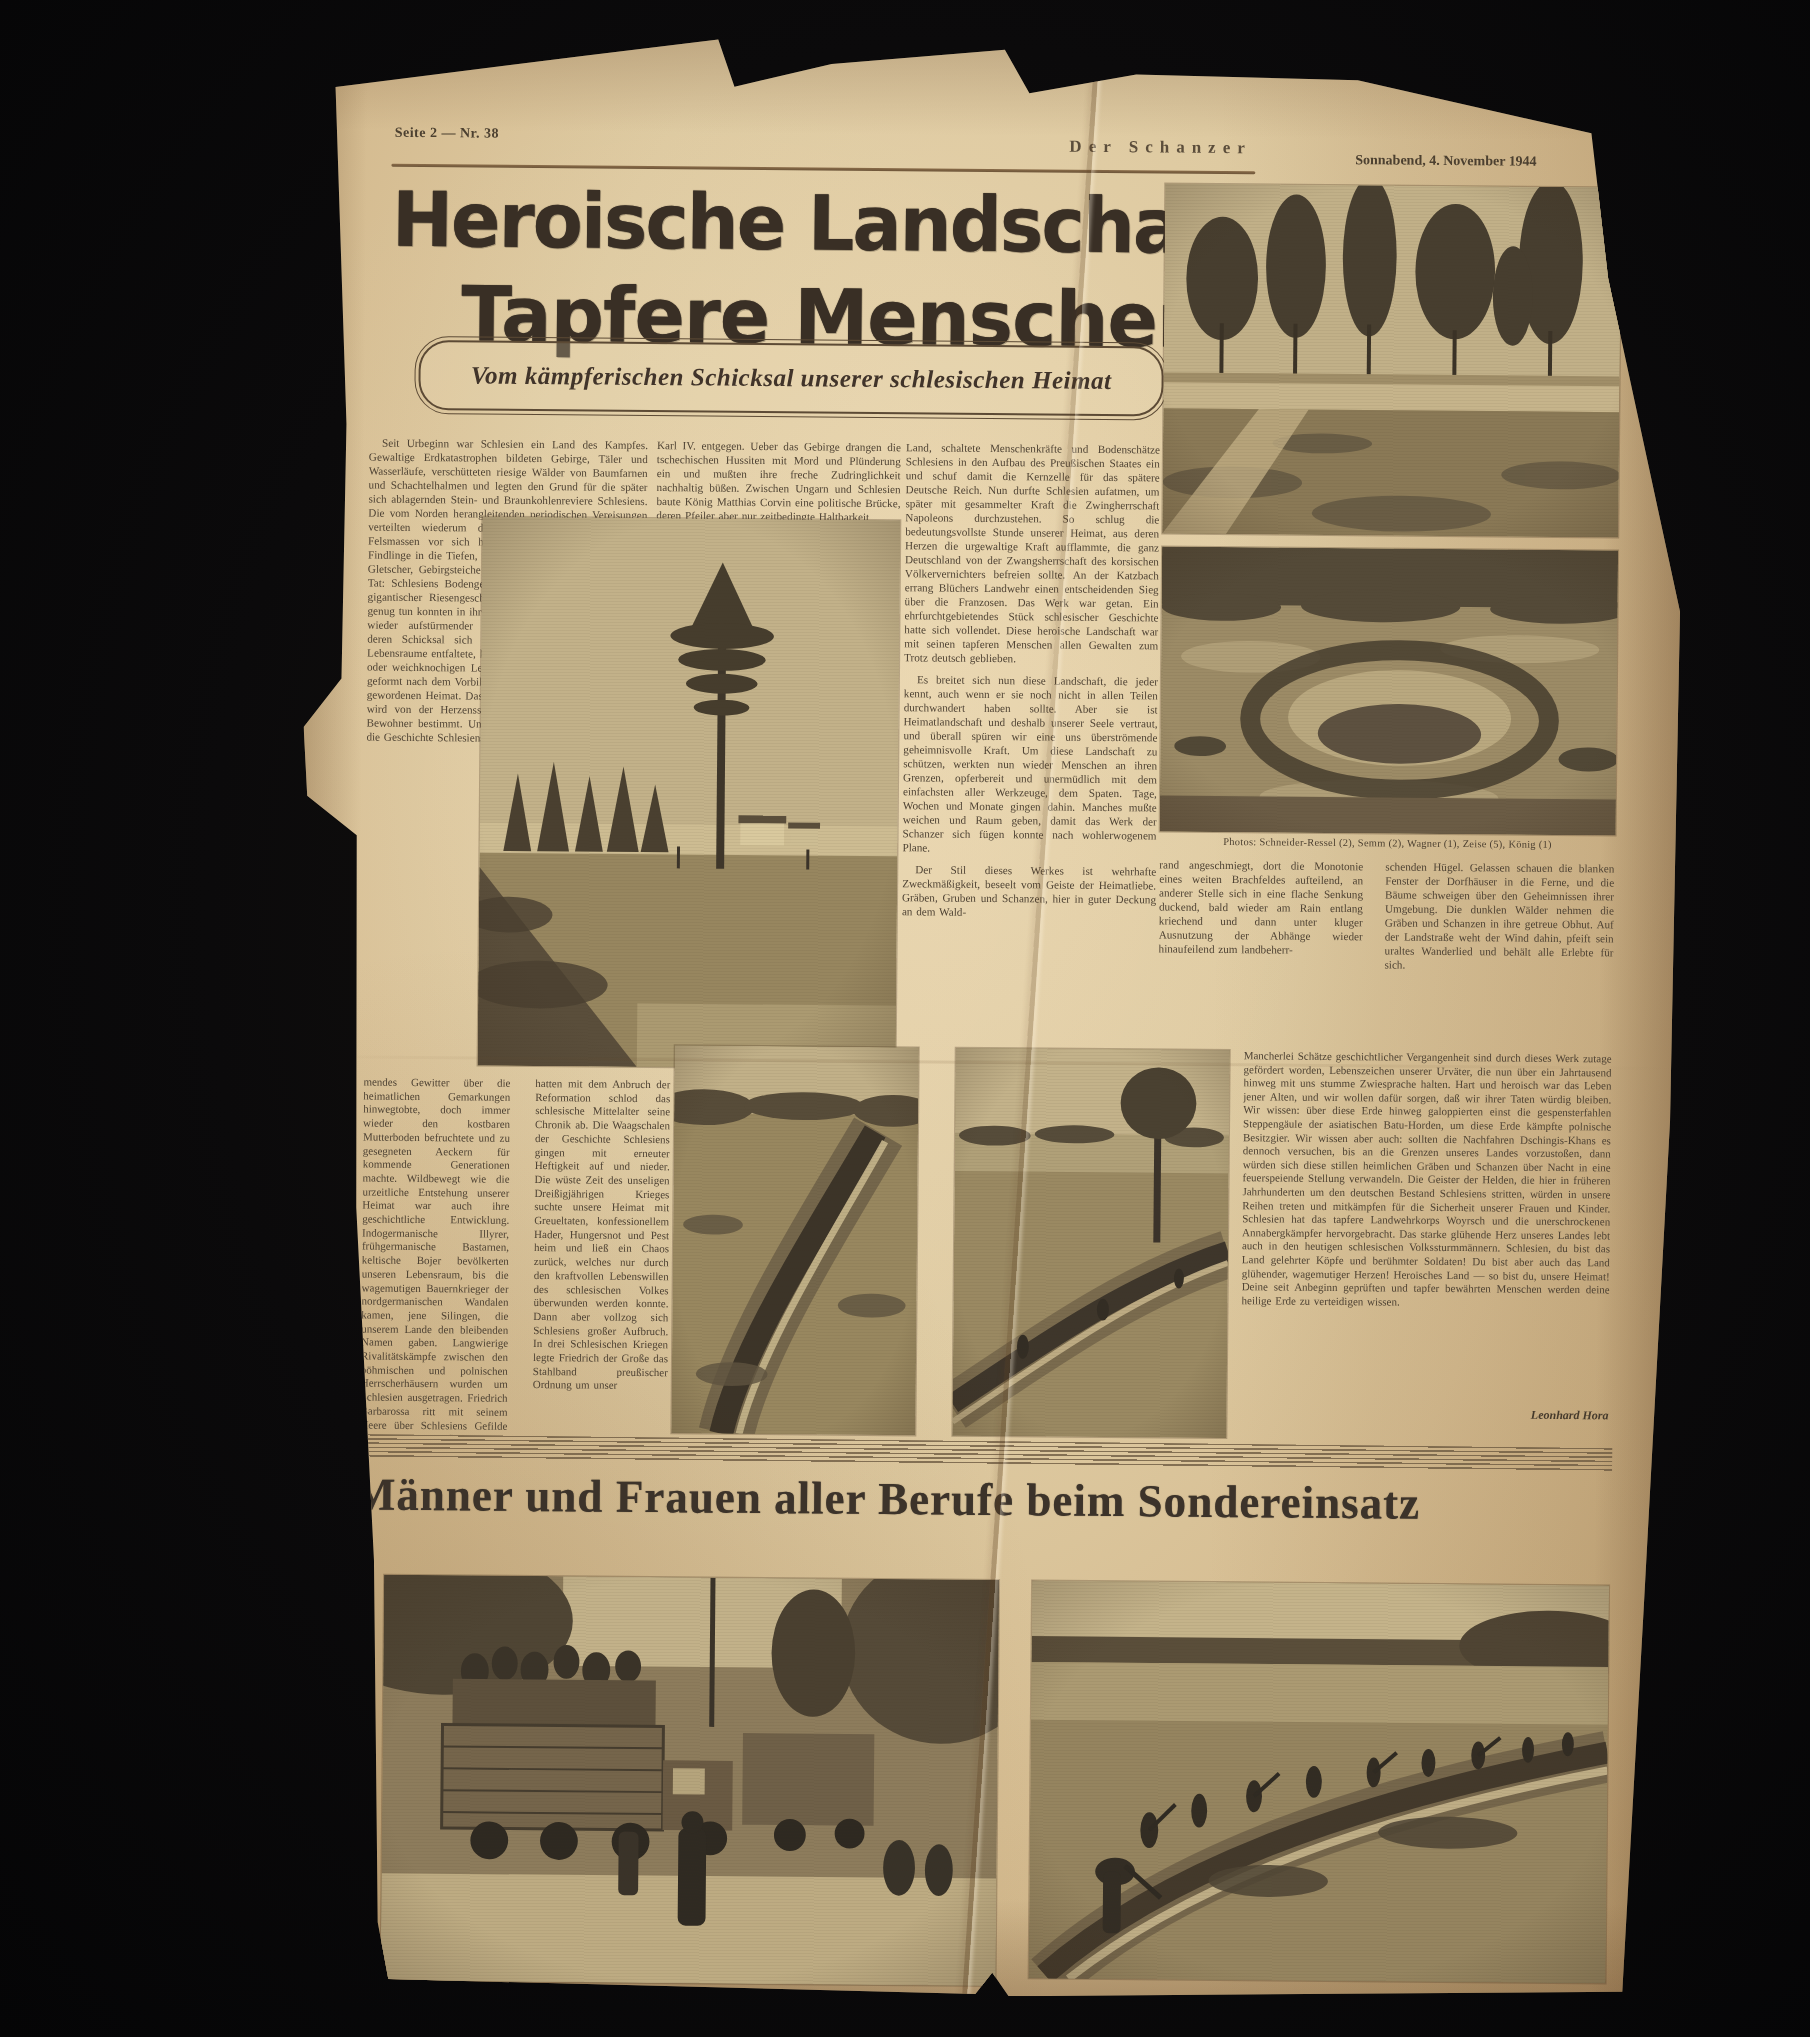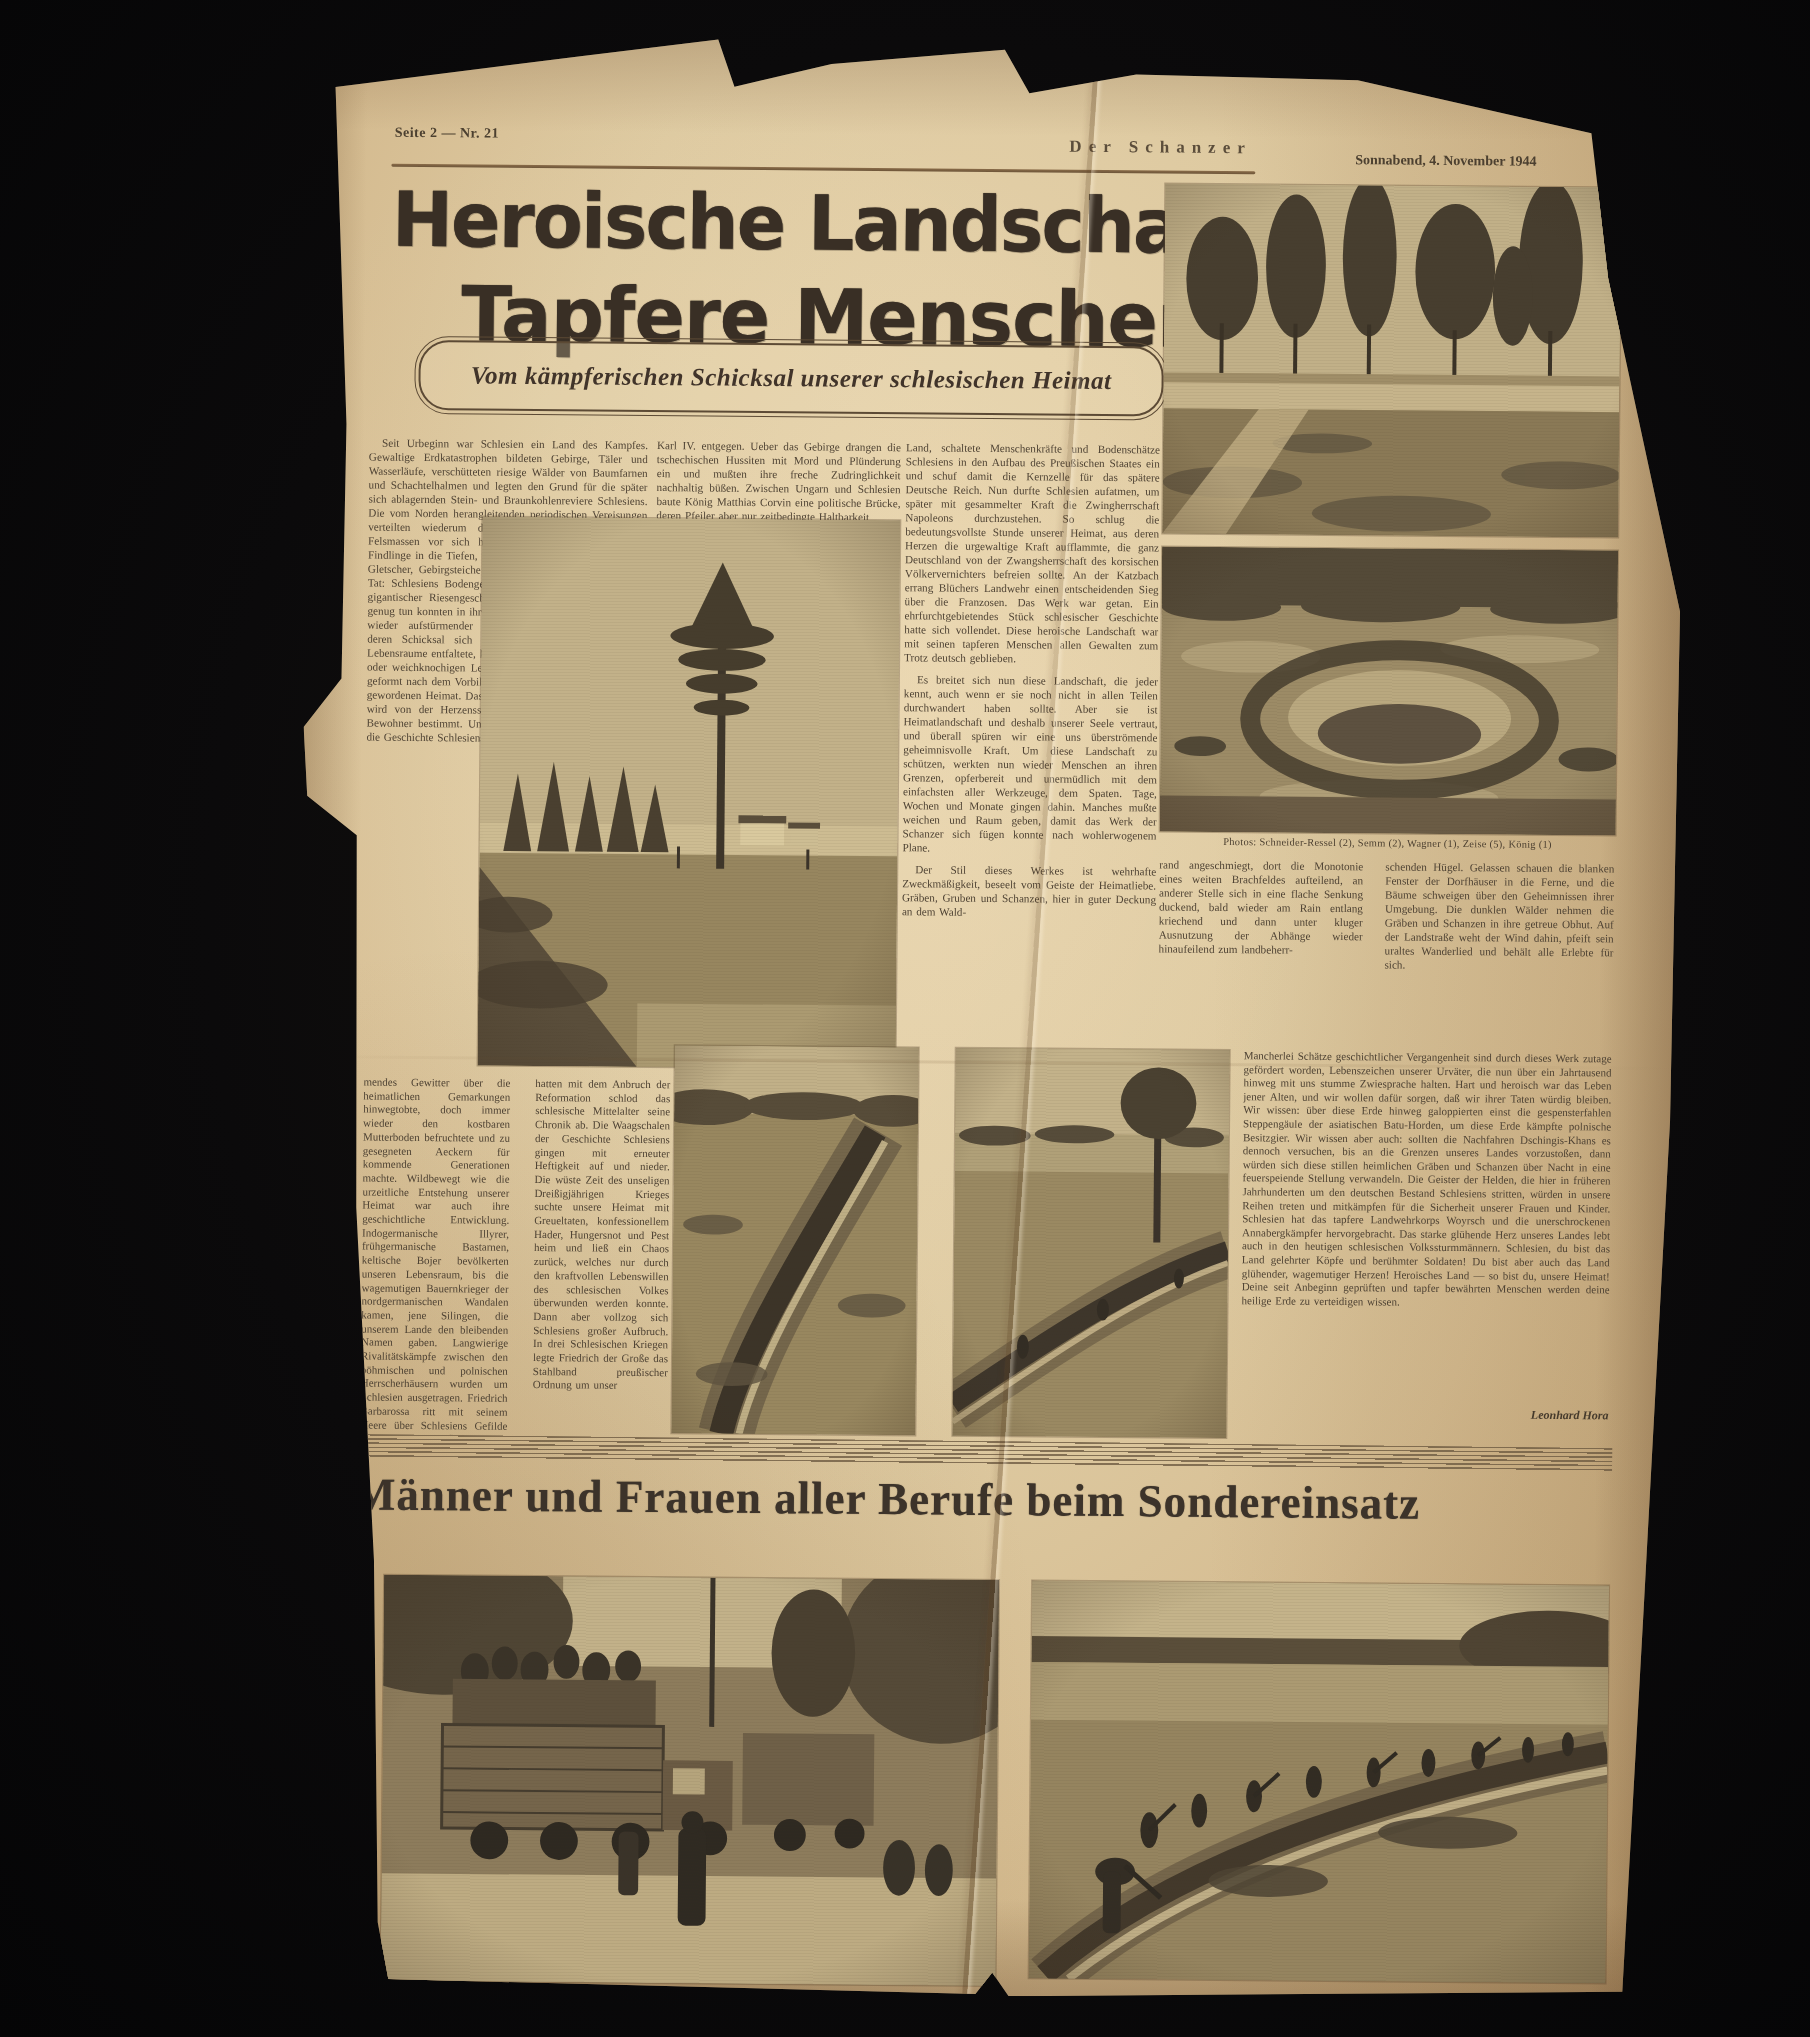--- a/index.html
+++ b/index.html
@@ -87,21 +87,21 @@
   .headline2{position:absolute;left:60px;top:1435px;width:1333px;white-space:nowrap;
     font-size:46px;font-weight:bold;color:#3c332a;letter-spacing:1px;transform:scaleX(.98);transform-origin:left;
     text-shadow:0 0 1px rgba(60,51,42,.7);}
 </style>
 </head>
 <body>
 
 <div class="scene">
   <div class="page">
 
-    <div class="hdr-left">Seite 2 — Nr. 21</div>
+    <div class="hdr-left">Seite 2 — Nr. 38</div>
     <div class="masthead">Der Schanzer</div>
     <div class="hdr-date">Sonnabend, 4. November 1944</div>
     <div class="rule-a"></div>
     <div class="rule-b"></div>
 
     <div class="headline">
       <span class="l1">Heroische Landschaft -</span>
       <span class="l2">Tapfere Menschen</span>
     </div>
     <div class="subtitle-box">

